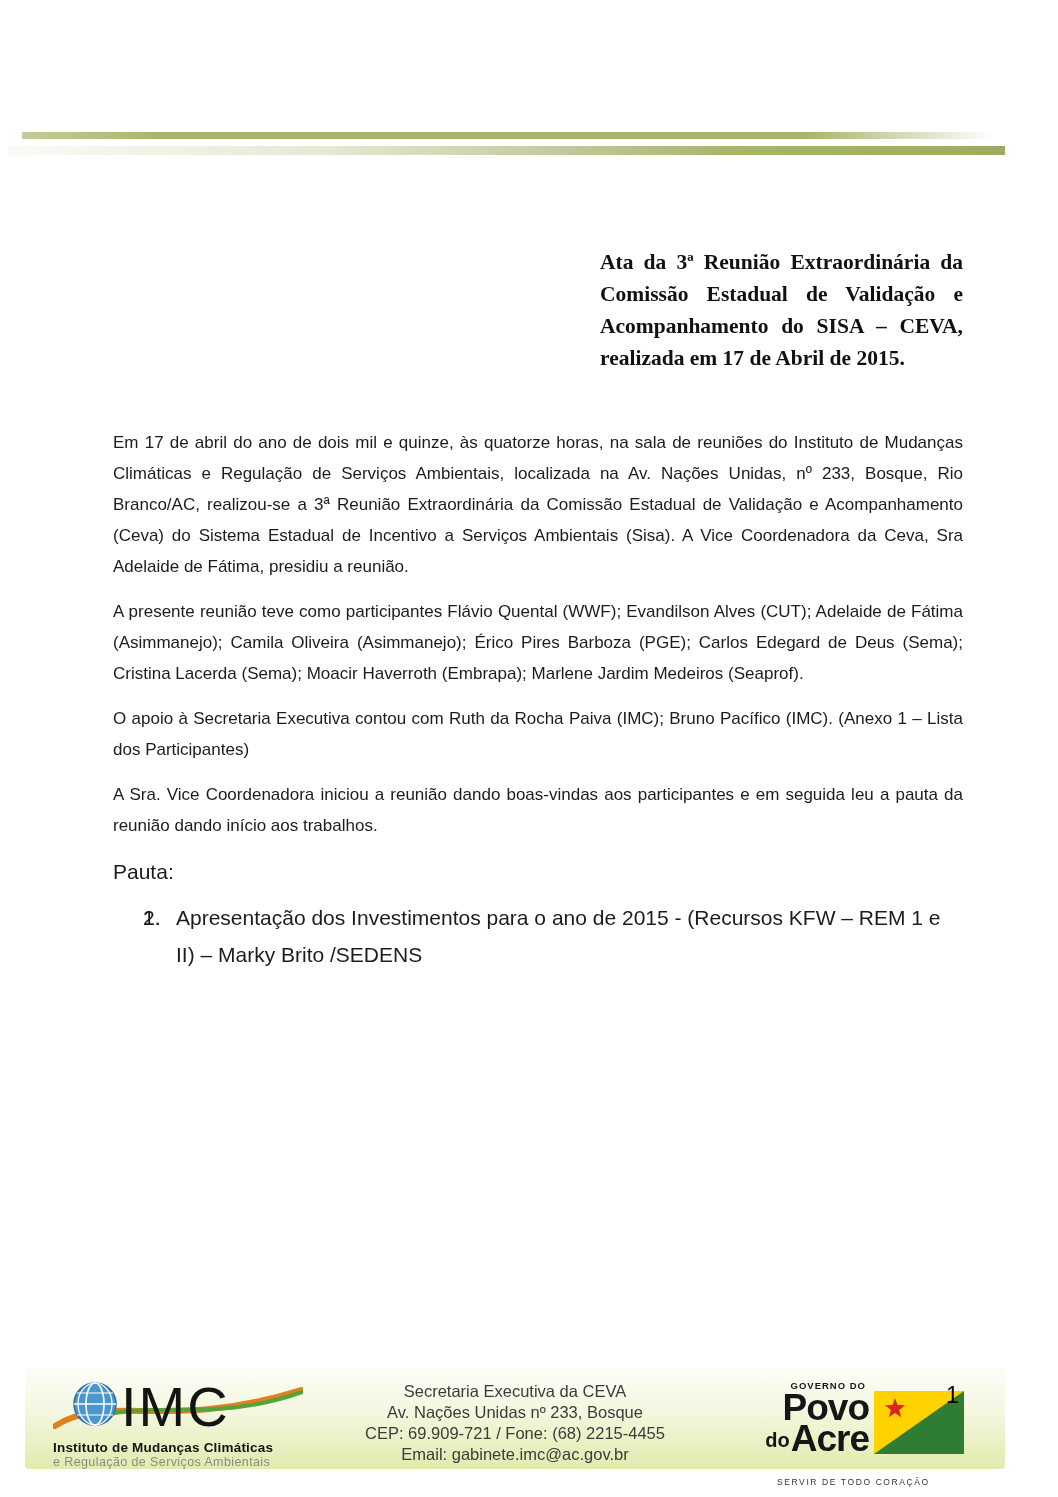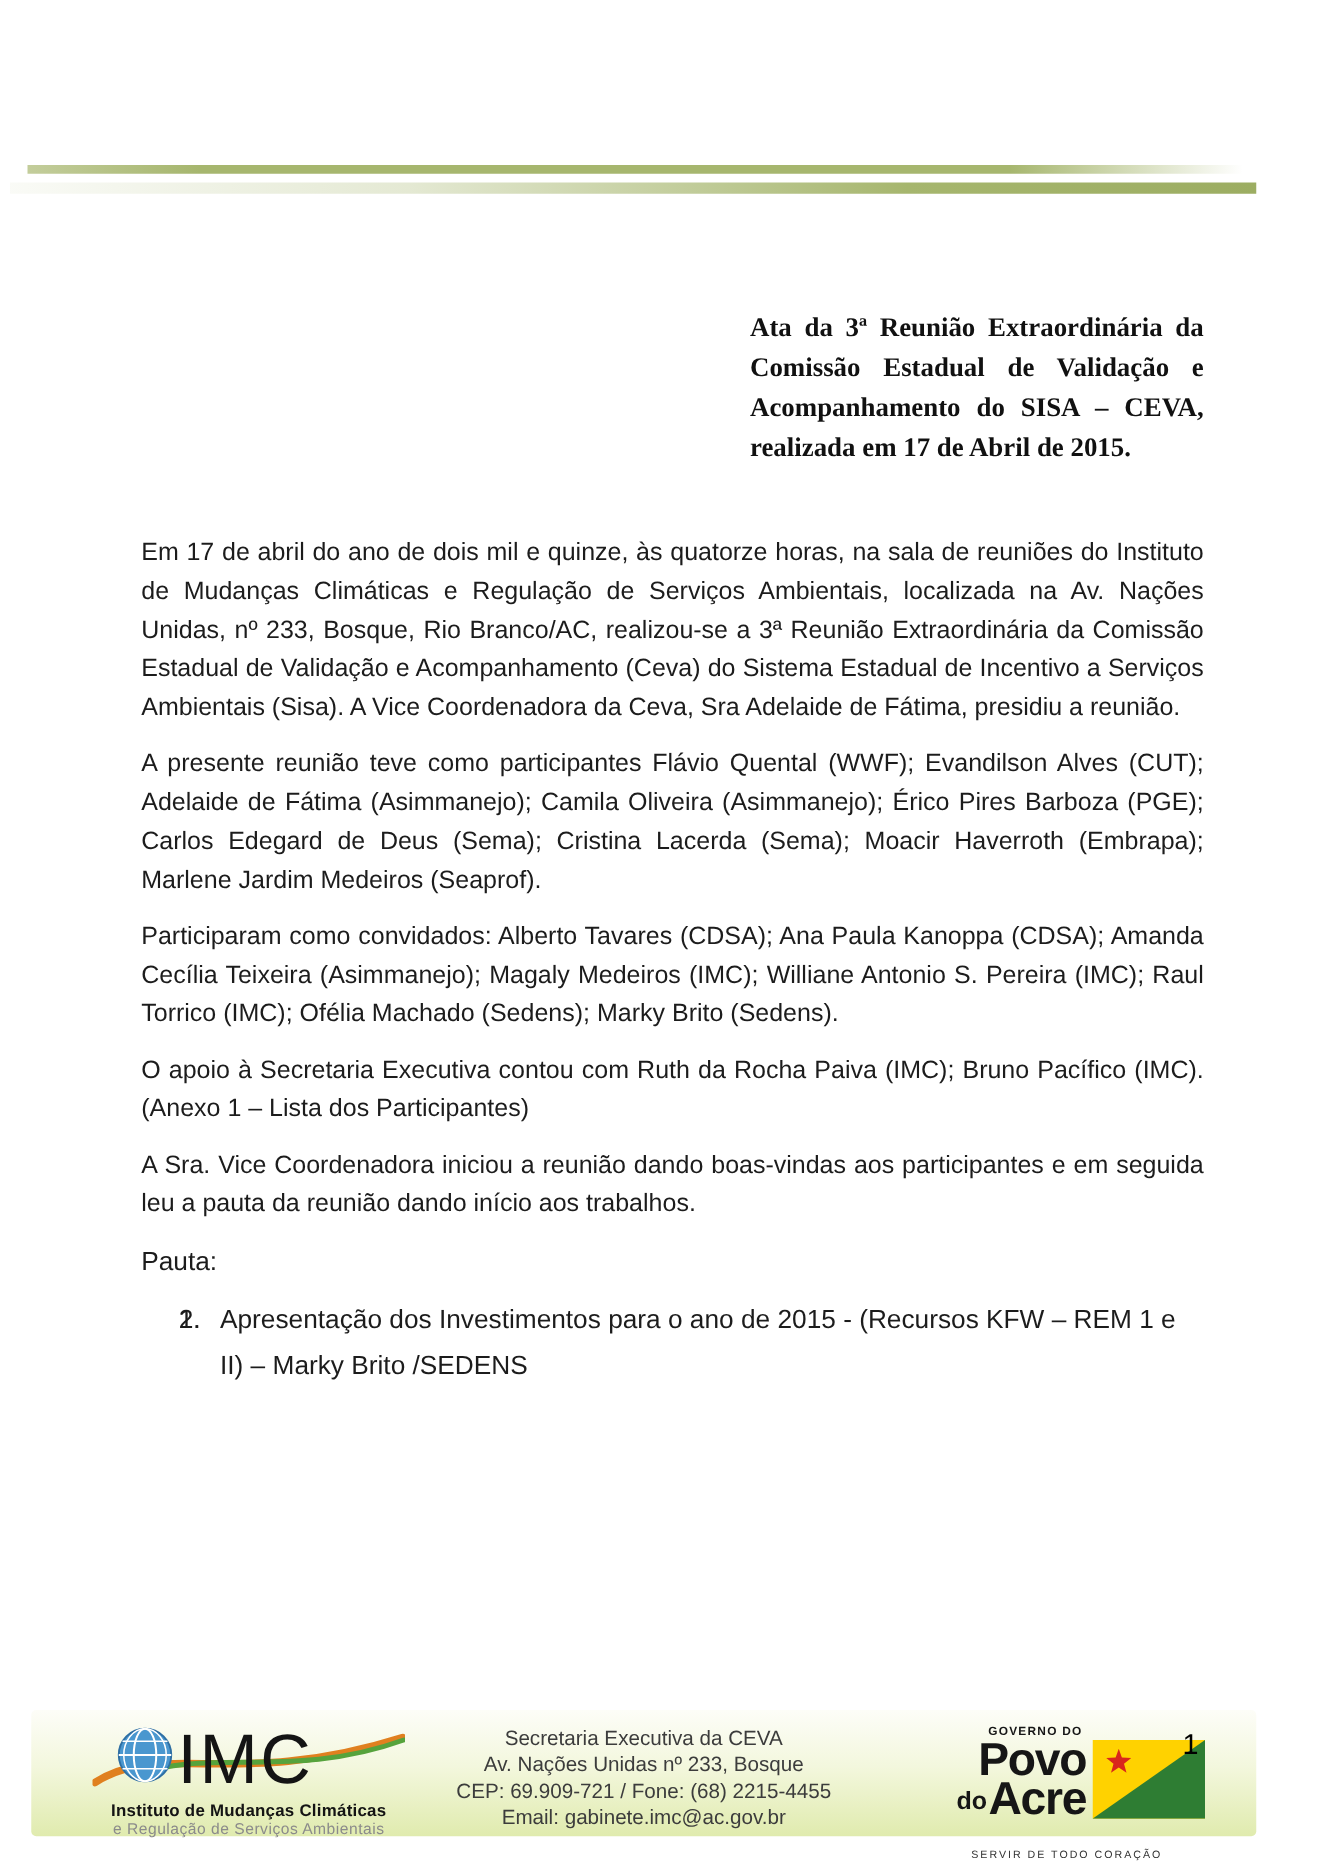--- a/index.html
+++ b/index.html
@@ -26,36 +26,36 @@
   }
 
   
   .content { position: absolute; left: 113px; top: 246px; width: 850px; }
   .doc-title {
     width: 363px; margin-left: auto; margin-bottom: 53px;
     font-weight: bold; font-size: 21.5px; line-height: 32px;
     text-align: justify; color: #111111; font-family: Liberation Serif, serif;
   }
   .par {
-    font-size: 20px; line-height: 31px; text-align: justify;
+    font-size: 17px; line-height: 31px; text-align: justify;
     margin-bottom: 14px; color: #1c1c1c;
   }
   .pauta { font-size: 21px; line-height: 31px; margin-top: 15px; margin-bottom: 0; }
   .agenda { margin-top: 15px; }
   .agenda-item { position: relative; padding-left: 63px; font-size: 21px; line-height: 31px; text-align: justify; }
   .agenda-num { position: absolute; left: 30px; top: 0; }
   .agenda-cont { padding-left: 63px; font-size: 21px; line-height: 31px; margin-top: 6px; }
 
   
   .footer-box {
     position: absolute; left: 25px; top: 1368px; width: 980px; height: 101px;
     border-radius: 4px;
     background: linear-gradient(180deg, #fdfdf8 0%, #f3f7dd 45%, #e0ebae 100%);
   }
-  .imc-logo { position: absolute; left: 44px; top: 6px; width: 260px; text-align: center; }
+  .imc-logo { position: absolute; left: 28px; top: 6px; width: 260px; text-align: left; }
   .imc-name1 { font-size: 13.5px; font-weight: bold; color: #141414; letter-spacing: 0.2px; margin-top: -2px; }
   .imc-name2 { font-size: 12.5px; color: #8b8b8b; letter-spacing: 0.4px; }
 
   .footer-contact {
     position: absolute; left: 50%; transform: translateX(-50%); top: 13px;
     text-align: center; font-size: 16.5px; line-height: 21px; color: #3c3c3c; white-space: nowrap;
   }
 
   .gov-logo { position: absolute; left: 740px; top: 12px; width: 200px; }
   .gov-row { display: flex; align-items: center; }
@@ -77,21 +77,20 @@
 
 
   <div class="rule-top"></div>
   <div class="rule-bottom"></div>
 
   <div class="content">
     <div class="doc-title">Ata da 3ª Reunião Extraordinária da Comissão Estadual de Validação e Acompanhamento do SISA – CEVA, realizada em 17 de Abril de 2015.</div>
 
     <div class="par">Em 17 de abril do ano de dois mil e quinze, às quatorze horas, na sala de reuniões do Instituto de Mudanças Climáticas e Regulação de Serviços Ambientais, localizada na Av. Nações Unidas, nº 233, Bosque, Rio Branco/AC, realizou-se a 3ª Reunião Extraordinária da Comissão Estadual de Validação e Acompanhamento (Ceva) do Sistema Estadual de Incentivo a Serviços Ambientais (Sisa). A Vice Coordenadora da Ceva, Sra Adelaide de Fátima, presidiu a reunião.</div>
     <div class="par">A presente reunião teve como participantes Flávio Quental (WWF); Evandilson Alves (CUT); Adelaide de Fátima (Asimmanejo); Camila Oliveira (Asimmanejo); Érico Pires Barboza (PGE); Carlos Edegard de Deus (Sema); Cristina Lacerda (Sema); Moacir Haverroth (Embrapa); Marlene Jardim Medeiros (Seaprof).</div>
-    <div class="par">Participaram como convidados: Alberto Tavares (CDSA); Ana Paula Kanoppa (CDSA); Amanda Cecília Teixeira (Asimmanejo); Magaly Medeiros (IMC); Williane Antonio S. Pereira (IMC); Raul Torrico (IMC); Ofélia Machado (Sedens); Marky Brito (Sedens).</div>
     <div class="par">O apoio à Secretaria Executiva contou com Ruth da Rocha Paiva (IMC); Bruno Pacífico (IMC). (Anexo 1 – Lista dos Participantes)</div>
     <div class="par">A Sra. Vice Coordenadora iniciou a reunião dando boas-vindas aos participantes e em seguida leu a pauta da reunião dando início aos trabalhos.</div>
 
     <div class="pauta">Pauta:</div>
 
     <div class="agenda">
       <div class="agenda-item">
         <span class="agenda-num">1.</span>
       </div>
       <div class="agenda-item">

